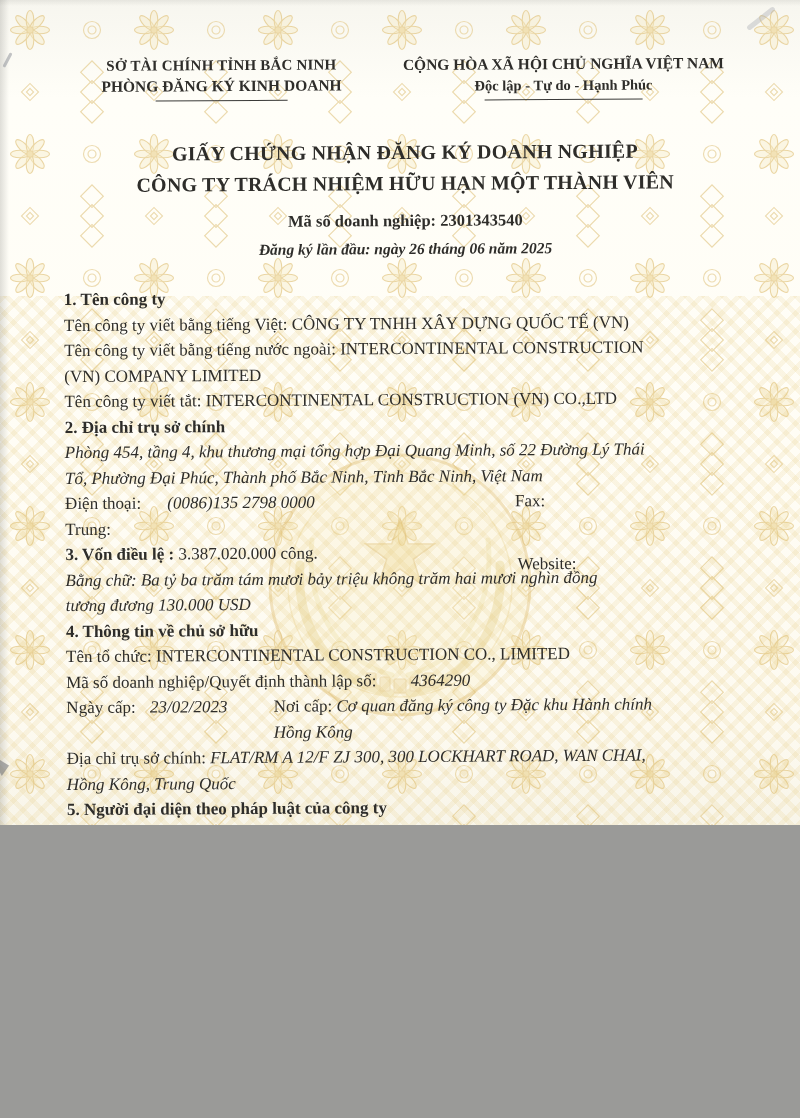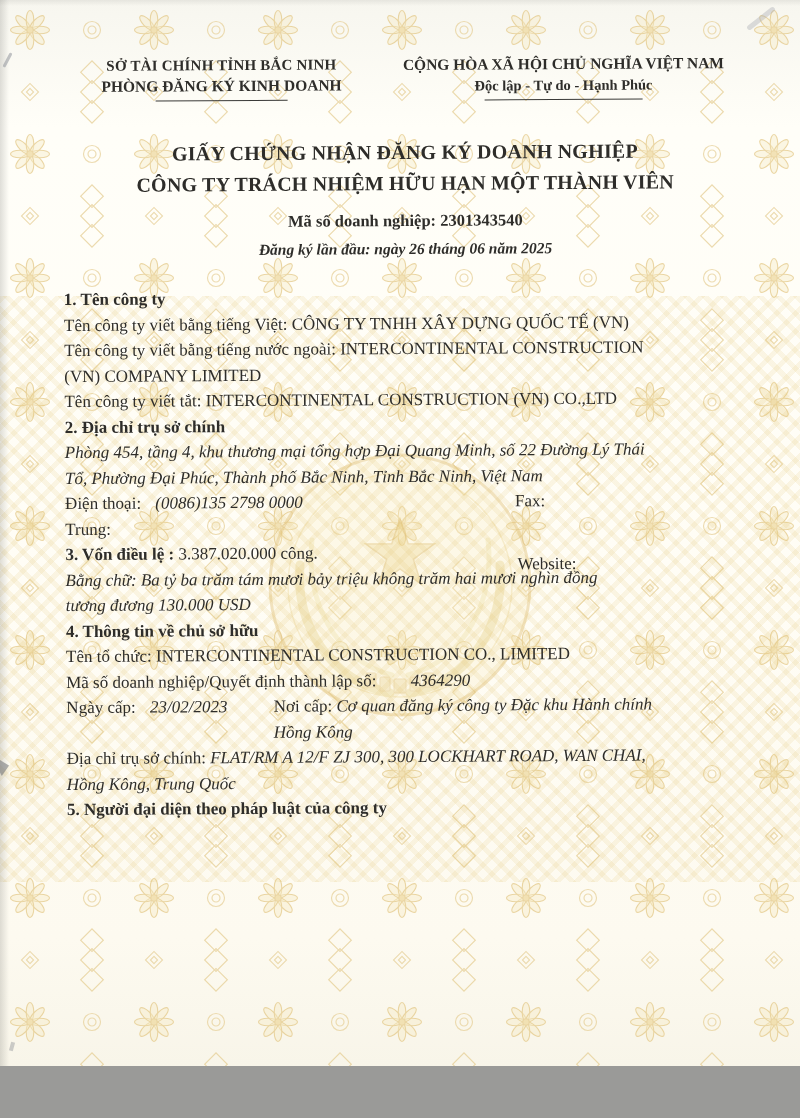--- a/index.html
+++ b/index.html
@@ -1,17 +1,17 @@
 <!DOCTYPE html>
 <html><head>
 <meta charset="utf-8">
 <style>
   html,body{margin:0;padding:0;background:#9a9a98;}
   .page{
-    position:relative;width:800px;height:1066px;margin:0 auto;overflow:hidden;
+    position:relative;width:800px;height:825px;margin:0 auto;overflow:hidden;
     background:linear-gradient(180deg,#f7f6ef 0%,#fffef8 12%,#fffdf5 55%,#fdfaf0 88%,#f8f5e9 100%);
     font-family:"Liberation Serif","DejaVu Serif",serif;color:#2e2d2a;
   }
   .bg-svg{position:absolute;left:0;top:0;}
   .midband{
     position:absolute;left:0;right:0;top:296px;height:586px;pointer-events:none;
     background:
       repeating-linear-gradient(45deg, rgba(226,196,115,.15) 0 5px, rgba(255,255,255,0) 5px 13px),
       repeating-linear-gradient(-45deg, rgba(226,196,115,.15) 0 5px, rgba(255,255,255,0) 5px 13px);
   }
@@ -43,21 +43,21 @@
 
   .docbody{margin-top:27px;font-size:17px;line-height:25.5px;}
   .docbody p{margin:0;}
   .sec{font-weight:bold;}
   .it{font-style:italic;}
   .mt2{margin-top:2px;} .mt4{margin-top:4px;} .mt6{margin-top:6px;} .mt8{margin-top:8px;}
   .row{position:relative;}
   .fax{position:absolute;left:450px;top:0;}
   .web{position:absolute;left:452px;top:13px;margin-top:24px;}
   .regno-val{margin-left:30px;}
-  .phone-val{margin-left:10px;}
+  .phone-val{margin-left:22px;}
   .date-val{margin-left:10px;}
   .noicap{display:inline-block;vertical-align:top;margin-left:42px;width:404px;}
   .blockline{display:block;}
 </style>
 </head>
 <body>
 
 <div class="page">
 
   <svg class="bg-svg" width="800" height="1118" viewBox="0 0 800 1118" aria-hidden="true">

